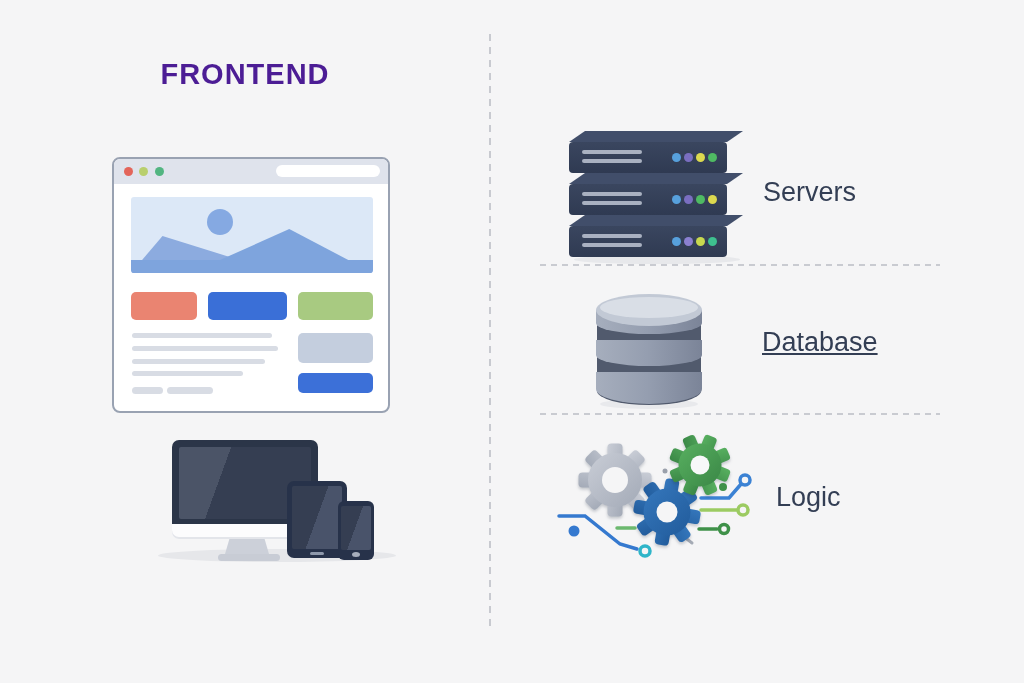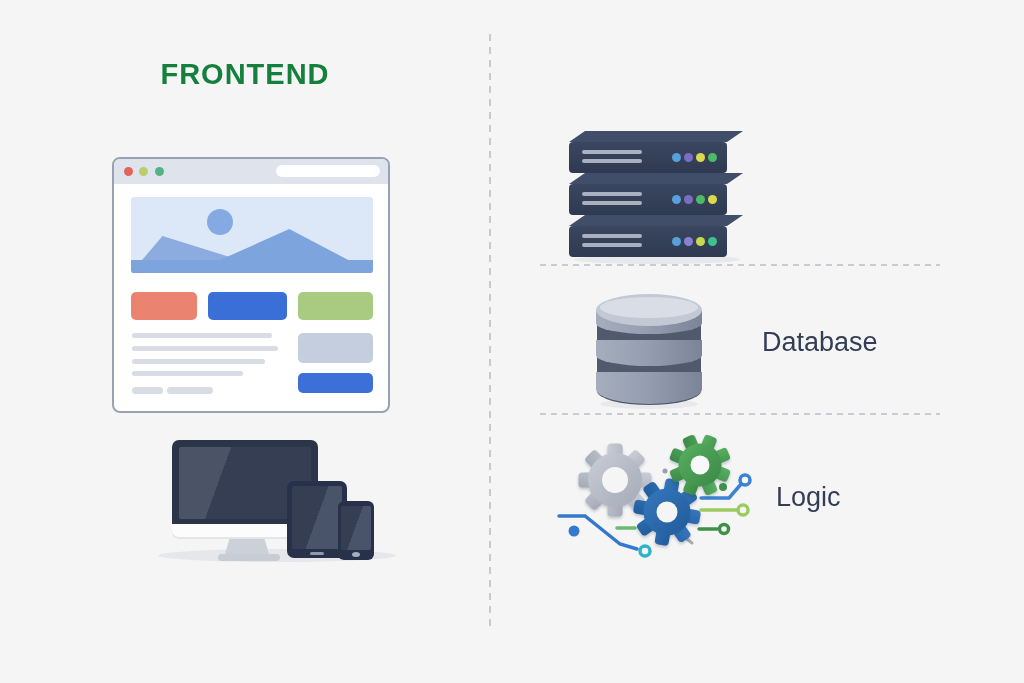--- a/index.html
+++ b/index.html
@@ -12,21 +12,21 @@
   .hdivider{position:absolute;left:540px;width:400px;height:2px;
     background:repeating-linear-gradient(to right,#c9cbd1 0 6px,transparent 6px 11px);}
   .hd1{top:264px;} .hd2{top:413px;}
 
   
   .title{position:absolute;top:58px;font-size:29px;font-weight:700;letter-spacing:1px;text-align:center;}
   .t-fe{left:0;width:490px;}
   .t-be{left:490px;width:466px;}
   .blabel{position:absolute;font-size:27px;color:#333e54;line-height:34px;}
   .lbl-servers{left:763px;top:175px;}
-  .lbl-db{left:762px;top:325px;}
+  .lbl-db{left:762px;top:325px;text-decoration:underline;}
   .lbl-logic{left:776px;top:480px;}
 
   
   .browser{position:absolute;left:112px;top:157px;width:278px;height:256px;background:#ffffff;
     border:2px solid #99a2b2;border-radius:8px;box-sizing:border-box;}
   .titlebar{position:absolute;left:0;top:0;right:0;height:25px;background:#dfe3ec;border-radius:6px 6px 0 0;}
   .dot{position:absolute;top:8px;width:9px;height:9px;border-radius:50%;}
   .d1{left:10px;} .d2{left:25px;} .d3{left:41px;}
   .addr{position:absolute;right:8px;top:6px;width:104px;height:12px;background:#ffffff;border-radius:6px;}
   .hero{position:absolute;left:17px;top:38px;width:242px;height:76px;background:#dce8f7;border-radius:3px;overflow:hidden;}
@@ -92,21 +92,21 @@
   .gears{position:absolute;left:555px;top:432px;}
   .gear{filter:drop-shadow(0 2px 1.5px rgba(40,50,70,0.25));}
 </style>
 </head>
 <body>
 
 <div class="canvas">
 
   <div class="vdivider"></div>
 
-  <div class="title t-fe" style="color: #15803d;">FRONTEND</div>
+  <div class="title t-fe" style="color: #4c1d95;">FRONTEND</div>
 
   <div class="browser">
     <div class="titlebar">
       <span class="dot d1" style="background-color: rgb(227, 101, 90);"></span>
       <span class="dot d2" style="background-color: rgb(185, 207, 109);"></span>
       <span class="dot d3" style="background-color: rgb(82, 181, 129);"></span>
       <span class="addr"></span>
     </div>
     <div class="hero">
       <span class="sun"></span>
@@ -174,20 +174,21 @@
       <div class="s-front">
         <span class="slat sl1"></span>
         <span class="slat sl2"></span>
         <span class="led led1" style="background-color: rgb(87, 160, 220);"></span>
         <span class="led led2" style="background-color: rgb(139, 128, 209);"></span>
         <span class="led led3" style="background-color: rgb(200, 217, 79);"></span>
         <span class="led led4" style="background-color: rgb(62, 192, 143);"></span>
       </div>
     </div>
   </div>
+  <div class="blabel lbl-servers">Servers</div>
 
   <div class="hdivider hd1"></div>
 
   <span class="db-shadow"></span>
   <div class="db">
     <div class="db-back"></div>
     <div class="db-seg sg1"></div>
     <div class="db-seg sg2"></div>
     <div class="db-seg sg3"></div>
     <div class="db-top">

